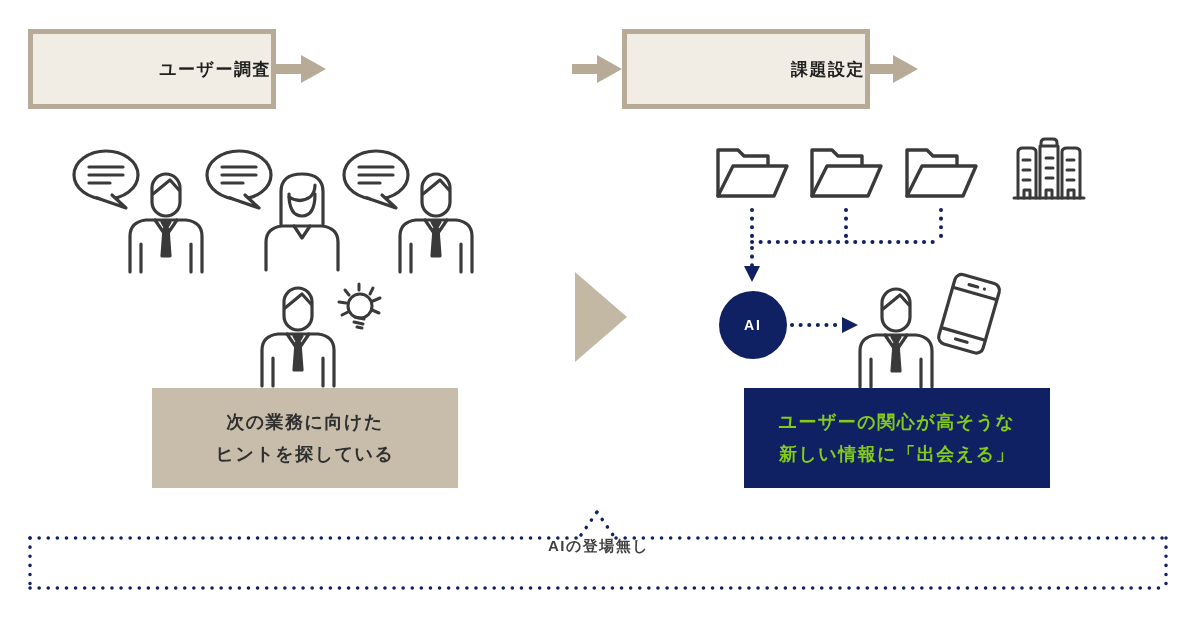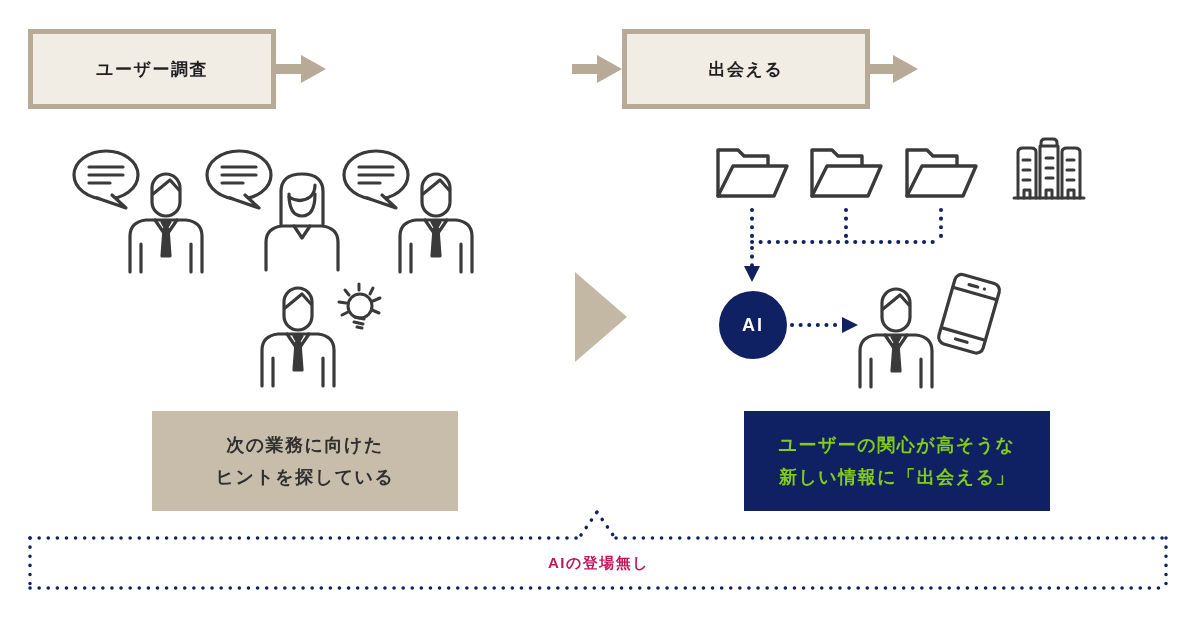--- a/index.html
+++ b/index.html
@@ -4,51 +4,51 @@
 <style>
   html,body{margin:0;padding:0;background:#ffffff;}
   .stage{
     position:relative;width:1200px;height:620px;background:#ffffff;overflow:hidden;
     font-family:"Liberation Sans","DejaVu Sans",sans-serif;
   }
   
   .flow-box{
     position:absolute;top:29px;height:80px;width:248px;box-sizing:border-box;
     background:#f1ede4;border:5px solid #b7ab97;
-    display:flex;align-items:center;justify-content:center;
+    display:flex;align-items:center;justify-content:flex-end;
   }
   .flow-box span{
     font-size:17px;font-weight:bold;color:#1f1f1f;letter-spacing:1.5px;
   }
   
   .flow-arrow{position:absolute;top:55px;width:50px;height:28px;}
   .flow-arrow .bar{position:absolute;left:0;top:9px;width:27px;height:10px;background:#b7ab97;}
   .flow-arrow .head{
     position:absolute;left:25px;top:0;width:0;height:0;
     border-left:25px solid #b7ab97;border-top:14px solid transparent;border-bottom:14px solid transparent;
   }
   
   .caption{
-    position:absolute;top:411px;width:306px;height:100px;
+    position:absolute;top:388px;width:306px;height:100px;
     display:flex;flex-direction:column;align-items:center;justify-content:center;
     text-align:center;font-weight:bold;font-size:18px;letter-spacing:1.5px;line-height:1.8;
   }
   .caption-tan{left:152px;background:#c8bdab;color:#2f2f2f;}
   .caption-navy{left:744px;background:#0f2163;color:#84cc16;}
   
   .ai-badge{
     position:absolute;left:719px;top:291px;width:68px;height:68px;border-radius:50%;
     background:#0f2163;color:#ffffff;display:flex;align-items:center;justify-content:center;
-    font-weight:bold;font-size:18px;letter-spacing:2px;
+    font-weight:bold;font-size:14px;letter-spacing:2px;
   }
   
   .footer-label{
-    position:absolute;left:30px;top:538px;width:1137px;height:50px;
+    position:absolute;left:30px;top:521px;width:1137px;height:50px;
     display:flex;align-items:center;justify-content:center;
-    color:#be185d;font-weight:bold;font-size:15px;letter-spacing:1.5px;
+    color:#404040;font-weight:bold;font-size:15px;letter-spacing:1.5px;
   }
   svg.layer{position:absolute;left:0;top:0;}
 </style>
 </head>
 <body>
 
 <div class="stage">
 
   <svg class="layer" width="1200" height="620" viewBox="0 0 1200 620">
     <defs>
@@ -156,21 +156,21 @@
   </div>
   <div class="flow-arrow" style="left:276px">
     <div class="bar"></div>
       <div class="head"></div>
   </div>
   <div class="flow-arrow" style="left:572px">
     <div class="bar"></div>
       <div class="head"></div>
   </div>
   <div class="flow-box" style="left:622px">
-    <span>出会える</span>
+    <span>課題設定</span>
   </div>
   <div class="flow-arrow" style="left:868px">
     <div class="bar"></div>
       <div class="head"></div>
   </div>
 
   <div class="caption caption-tan">
     <span>次の業務に向けた</span>
     <span>ヒントを探している</span>
   </div>

